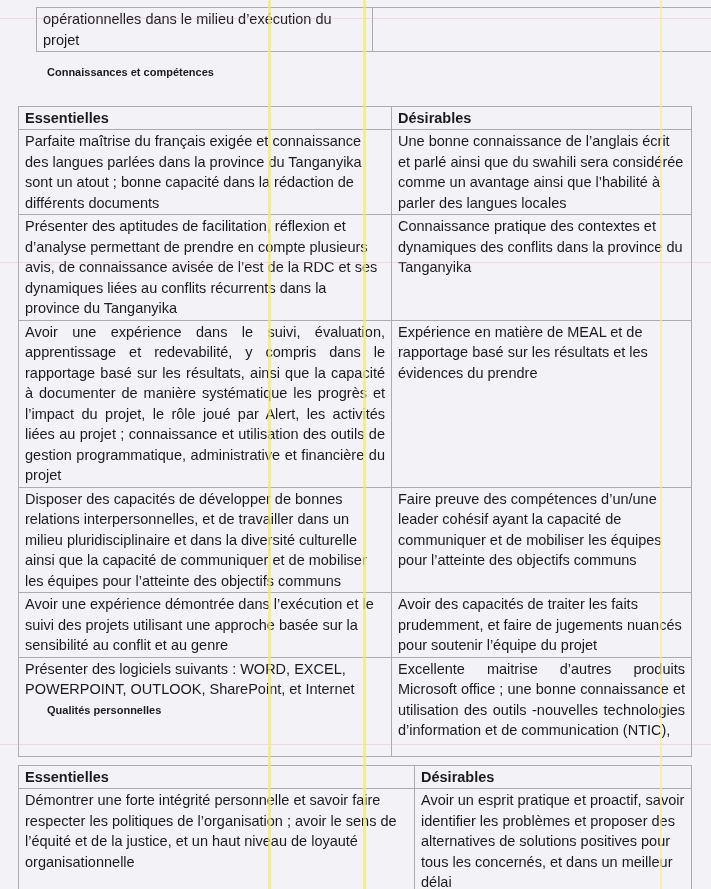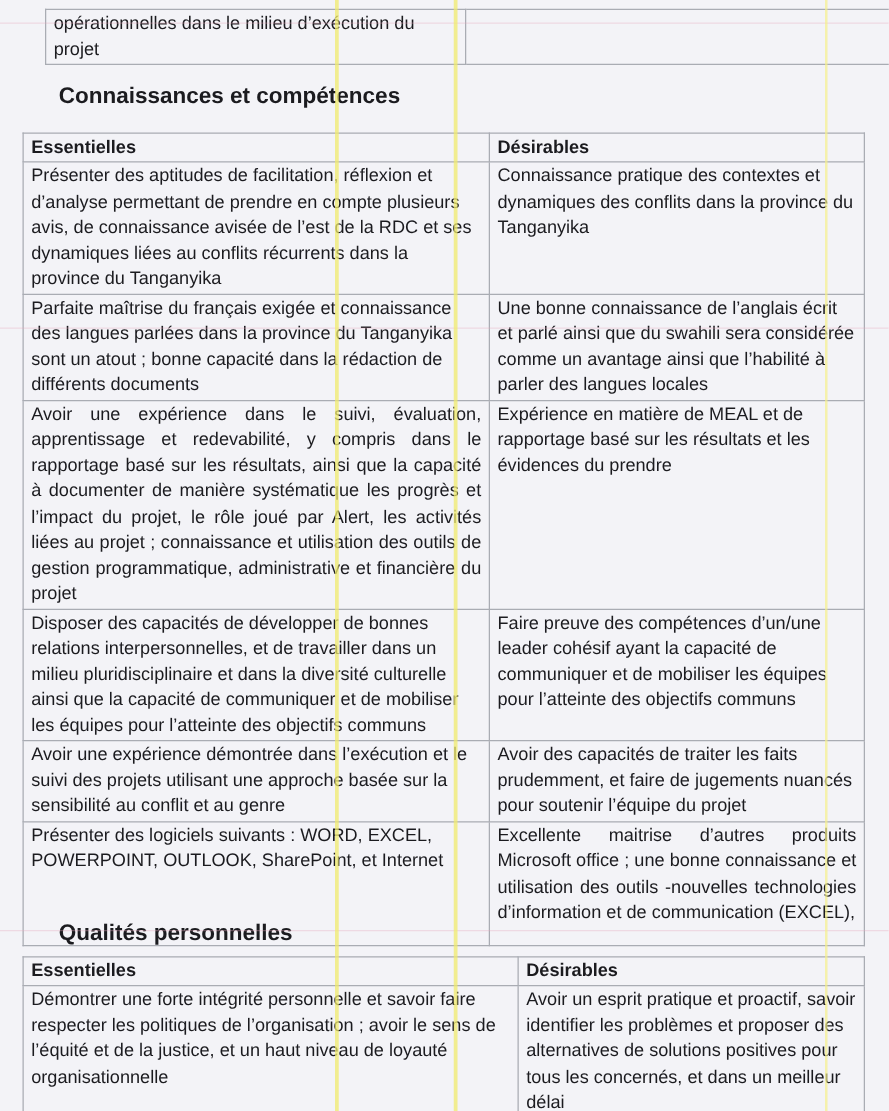--- a/index.html
+++ b/index.html
@@ -10,21 +10,21 @@
     color:#1b1b1f;
     font-size:14.5px;
   }
   .yline { position:absolute; top:0; bottom:0; width:3px; background:rgba(240,235,110,0.75); pointer-events:none; z-index:5; }
   .yline.thin { width:2px; background:rgba(245,240,140,0.7); }
   .pinkline { position:absolute; left:0; right:0; height:1px; background:rgba(230,170,190,0.35); pointer-events:none; z-index:4; }
   table { position:absolute; border-collapse:collapse; table-layout:fixed; }
   td { border:1px solid #a9acb3; vertical-align:top; padding:1px 6px 1px 6px; line-height:20.5px; }
   td.j { text-align:justify; }
   th { border:1px solid #a9acb3; text-align:left; font-weight:bold; padding:1px 6px; line-height:20px;margin-top:34px; }
-  .section-title { position:absolute; font-weight:bold; font-size:18px; }
+  .section-title { position:absolute; font-weight:bold; font-size:11px; }
 </style>
 </head>
 <body>
 
 <div class="yline" style="left:268px;"></div>
 <div class="yline" style="left:363px;"></div>
 <div class="yline thin" style="left:660px;"></div>
 <div class="pinkline" style="top:18px;"></div>
 <div class="pinkline" style="top:262px;"></div>
 <div class="pinkline" style="top:744px;"></div>
@@ -48,47 +48,47 @@
   <colgroup>
       <col style="width:373px">
       <col>
     </colgroup>
   <tbody>
       <tr>
     <th>Essentielles</th>
     <th>Désirables</th>
   </tr>
   <tr>
+    <td>Parfaite maîtrise du français exigée et connaissance des langues parlées dans la province du Tanganyika sont un atout ; bonne capacité dans la rédaction de différents documents</td>
+    <td>Une bonne connaissance de l’anglais écrit et parlé ainsi que du swahili sera considérée comme un avantage ainsi que l’habilité à parler des langues locales</td>
+  </tr>
+  <tr>
     <td>Présenter des aptitudes de facilitation, réflexion et d’analyse permettant de prendre en compte plusieurs avis, de connaissance avisée de l’est de la RDC et ses dynamiques liées au conflits récurrents dans la province du Tanganyika</td>
     <td>Connaissance pratique des contextes et dynamiques des conflits dans la province du Tanganyika</td>
-  </tr>
-  <tr>
-    <td>Parfaite maîtrise du français exigée et connaissance des langues parlées dans la province du Tanganyika sont un atout ; bonne capacité dans la rédaction de différents documents</td>
-    <td>Une bonne connaissance de l’anglais écrit et parlé ainsi que du swahili sera considérée comme un avantage ainsi que l’habilité à parler des langues locales</td>
   </tr>
   <tr>
     <td class="j">Avoir une expérience dans le suivi, évaluation, apprentissage et redevabilité, y compris dans le rapportage basé sur les résultats, ainsi que la capacité à documenter de manière systématique les progrès et l’impact du projet, le rôle joué par Alert, les activités liées au projet ; connaissance et utilisation des outils de gestion programmatique, administrative et financière du projet</td>
     <td>Expérience en matière de MEAL et de rapportage basé sur les résultats et les évidences du prendre</td>
   </tr>
   <tr>
     <td>Disposer des capacités de développer de bonnes relations interpersonnelles, et de travailler dans un milieu pluridisciplinaire et dans la diversité culturelle ainsi que la capacité de communiquer et de mobiliser les équipes pour l’atteinte des objectifs communs</td>
     <td>Faire preuve des compétences d’un/une leader cohésif ayant la capacité de communiquer et de mobiliser les équipes pour l’atteinte des objectifs communs</td>
   </tr>
   <tr>
     <td>Avoir une expérience démontrée dans l’exécution et le suivi des projets utilisant une approche basée sur la sensibilité au conflit et au genre</td>
     <td>Avoir des capacités de traiter les faits prudemment, et faire de jugements nuancés pour soutenir l’équipe du projet</td>
   </tr>
   <tr style="height:99px;">
     <td>Présenter des logiciels suivants : WORD, EXCEL, POWERPOINT, OUTLOOK, SharePoint, et Internet</td>
-    <td class="j">Excellente maitrise d’autres produits Microsoft office ; une bonne connaissance et utilisation des outils -nouvelles technologies d’information et de communication (EXCEL),</td>
+    <td class="j">Excellente maitrise d’autres produits Microsoft office ; une bonne connaissance et utilisation des outils -nouvelles technologies d’information et de communication (NTIC),</td>
   </tr>
 </tbody>
   </table>
 
-<div class="section-title" style="left:47px; top:736px;">Qualités personnelles</div>
+<div class="section-title" style="left:47px; top:704px;">Qualités personnelles</div>
 
 <table style="left:18px; top:765px; width:674px;">
   <colgroup>
       <col style="width:396px">
       <col>
     </colgroup>
   <tbody>
       <tr>
     <th>Essentielles</th>
     <th>Désirables</th>

